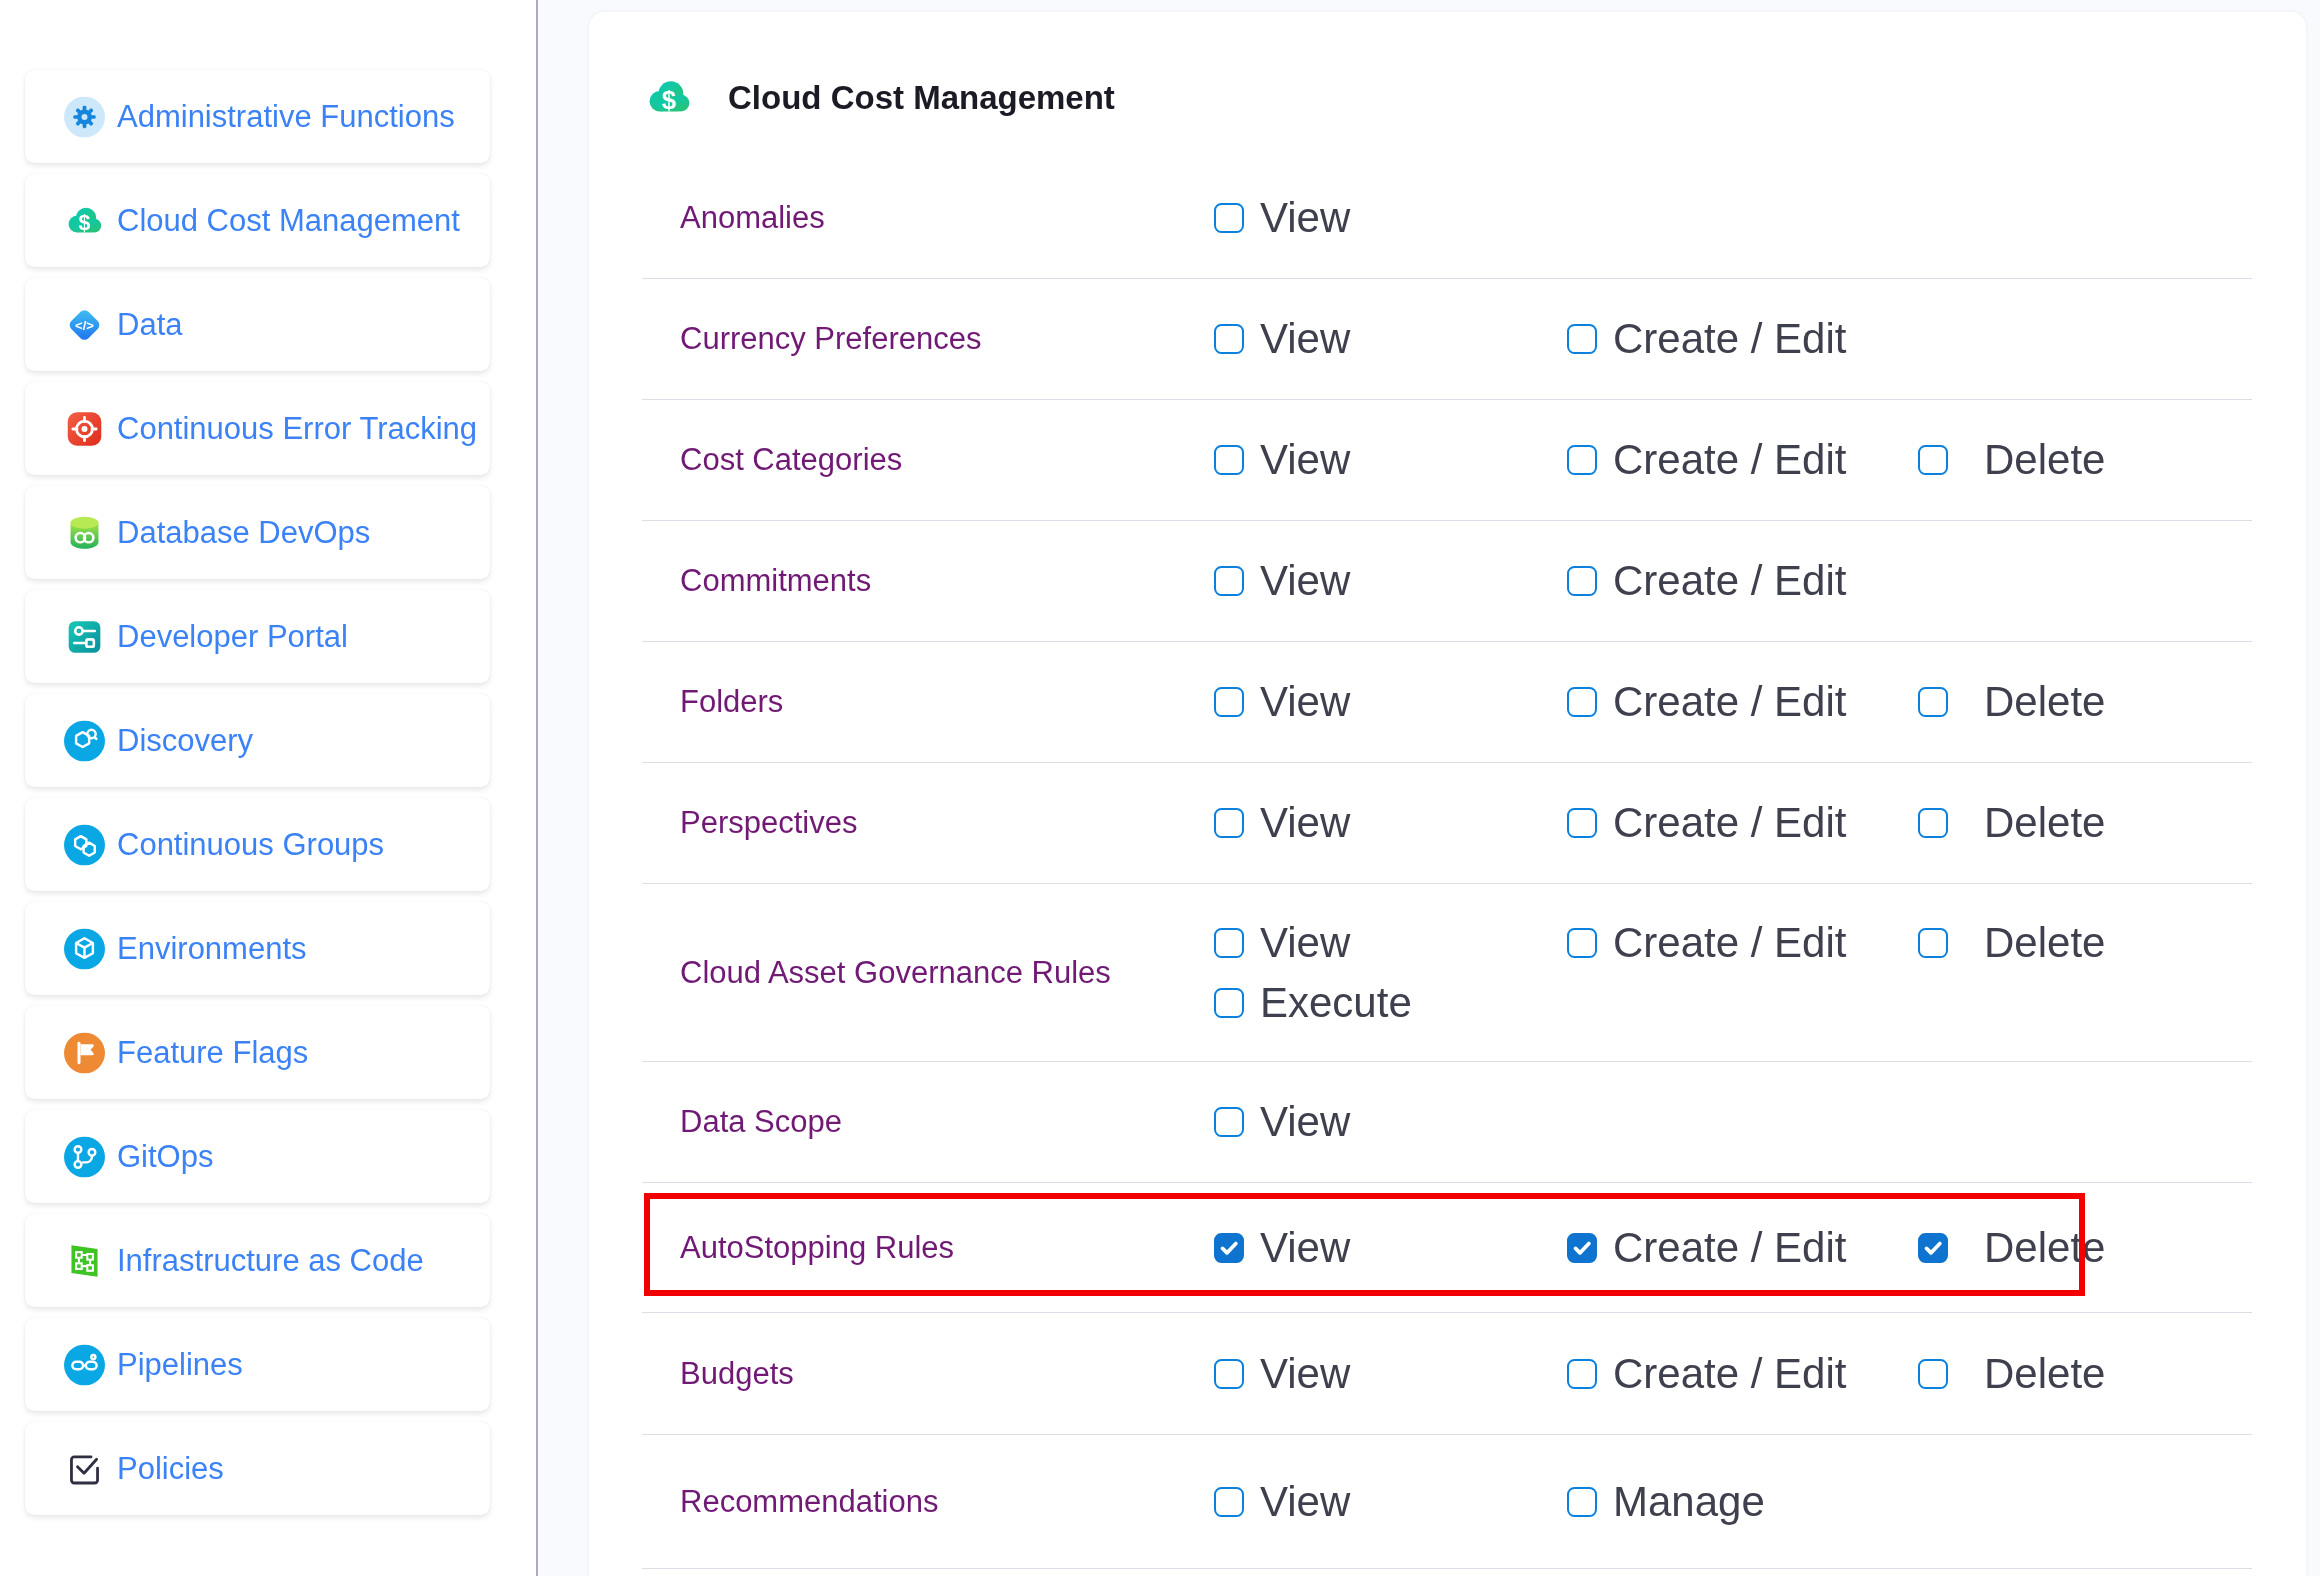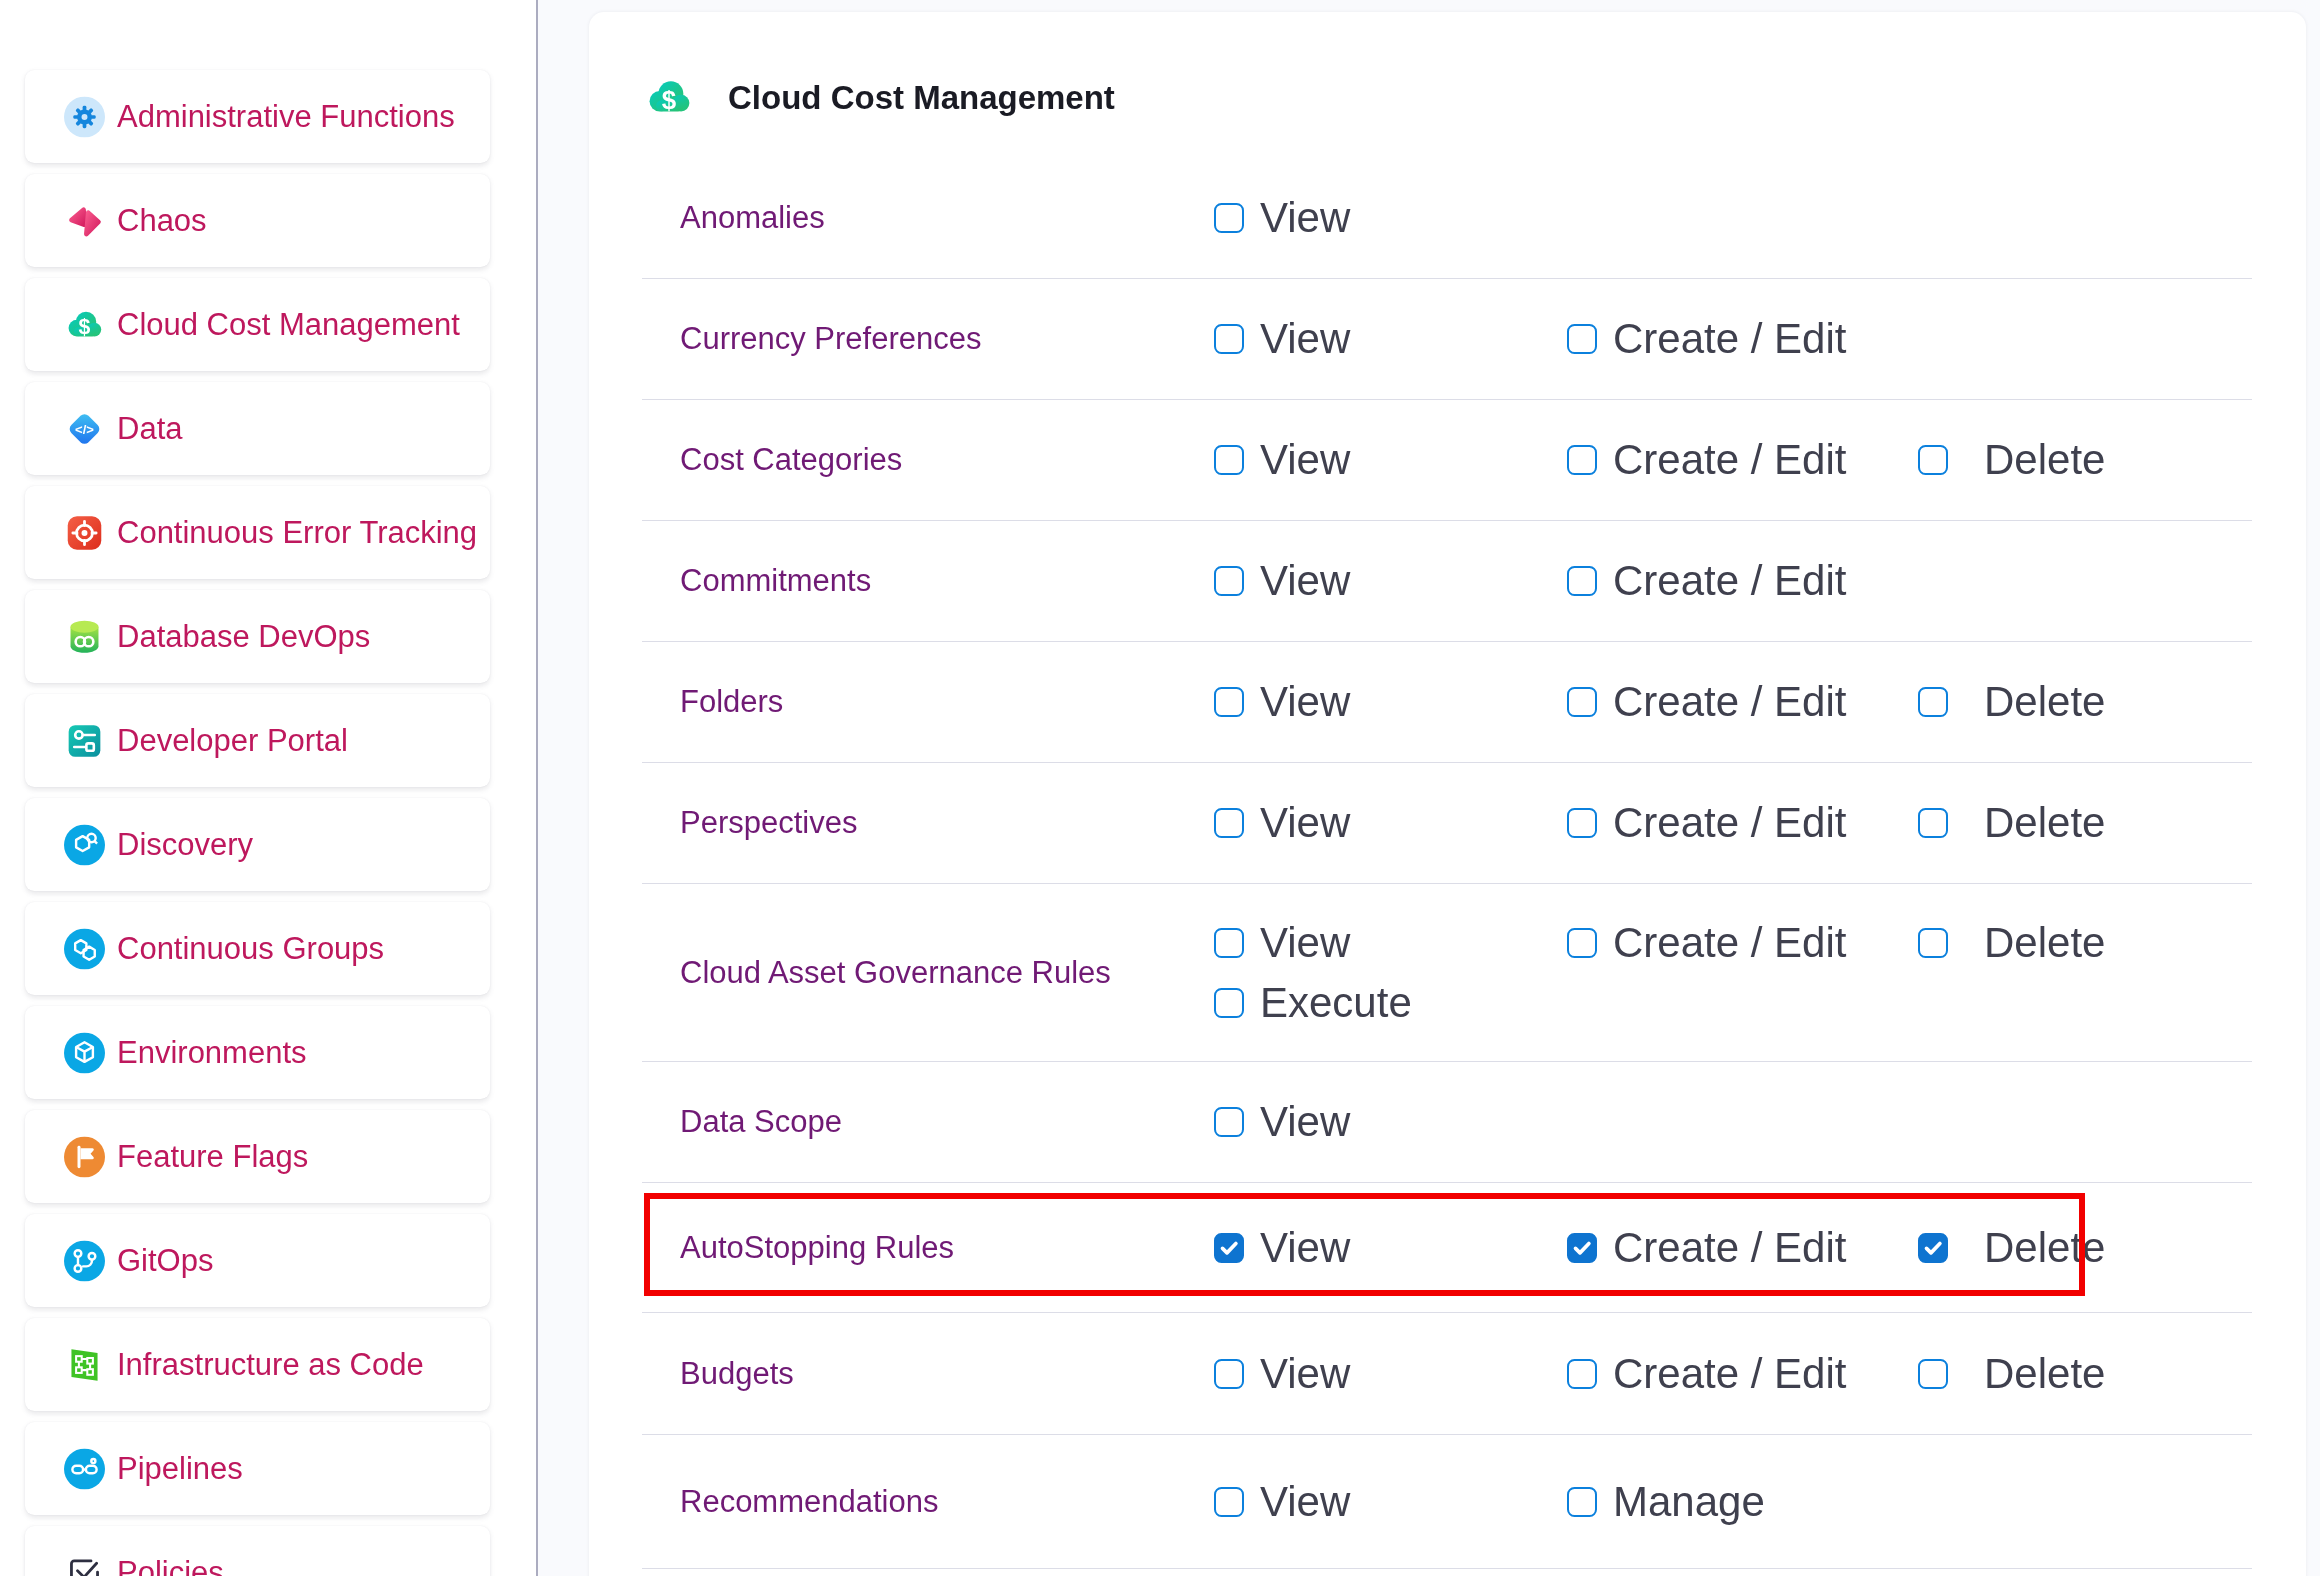--- a/index.html
+++ b/index.html
@@ -16,21 +16,21 @@
   }
   .side-list{padding-top:70px;}
   .side-card{
     position:relative;margin:0 0 11px 25px;width:465px;height:93px;
     background:#fff;border-radius:9.3px;
     box-shadow:0 2.8px 5.6px rgba(96,97,112,.14),0 0 1.9px rgba(40,41,61,.06);
     display:flex;align-items:center;cursor:pointer;
   }
   .si-icon{position:absolute;left:39px;top:50%;transform:translateY(-50%);width:41px;height:41px;}
   .si-icon svg{display:block;width:100%;height:100%;}
-  .si-label{position:absolute;left:92px;top:50%;transform:translateY(-50%);font-size:31px;color:#be185d;white-space:nowrap;}
+  .si-label{position:absolute;left:92px;top:50%;transform:translateY(-50%);font-size:31px;color:#3b82f6;white-space:nowrap;}
   
   .main-card{
     position:absolute;left:589px;top:12px;width:1717px;height:1595px;
     background:#fff;border-radius:15px;
     box-shadow:0 0.9px 3.7px rgba(40,41,61,.08);
   }
   .main-header{position:absolute;left:55px;top:64px;height:43px;display:flex;align-items:center;}
   #header-icon{width:50px;height:43px;}
   #header-icon svg{display:block;width:100%;height:100%;}
   .main-title{margin-left:34px;font-size:33px;font-weight:700;color:#1a1b24;white-space:nowrap;}
@@ -112,29 +112,20 @@
               <rect x="20" y="10" width="4" height="6" rx="1.5" transform="rotate(180 22 22)"></rect>
               <rect x="20" y="10" width="4" height="6" rx="1.5" transform="rotate(225 22 22)"></rect>
               <rect x="20" y="10" width="4" height="6" rx="1.5" transform="rotate(270 22 22)"></rect>
               <rect x="20" y="10" width="4" height="6" rx="1.5" transform="rotate(315 22 22)"></rect>
               <circle cx="22" cy="22" r="8"></circle>
             </g>
             <circle cx="22" cy="22" r="3.2" fill="#cde7fb"></circle>
           </svg>
         </span>
     <span class="si-label">Administrative Functions</span>
-  </div>
-      <div class="side-card">
-    <span class="si-icon">
-          <svg viewBox="0 0 44 44">
-            <path d="M8 21 L21 10 L22 26 Z" fill="url(#g-pink)" stroke="url(#g-pink)" stroke-width="5" stroke-linejoin="round"></path>
-            <path d="M26 13 L37 23 L24 36 Z" fill="url(#g-pink)" stroke="url(#g-pink)" stroke-width="5" stroke-linejoin="round"></path>
-          </svg>
-        </span>
-    <span class="si-label">Chaos</span>
   </div>
       <div class="side-card">
     <span class="si-icon">
           <svg viewBox="0 0 54 46">
             <g fill="url(#g-ccm)">
               <circle cx="17" cy="27" r="11"></circle>
               <circle cx="29" cy="19" r="13.5"></circle>
               <circle cx="40" cy="29" r="9"></circle>
               <rect x="13" y="26" width="30" height="12" rx="6"></rect>
             </g>

